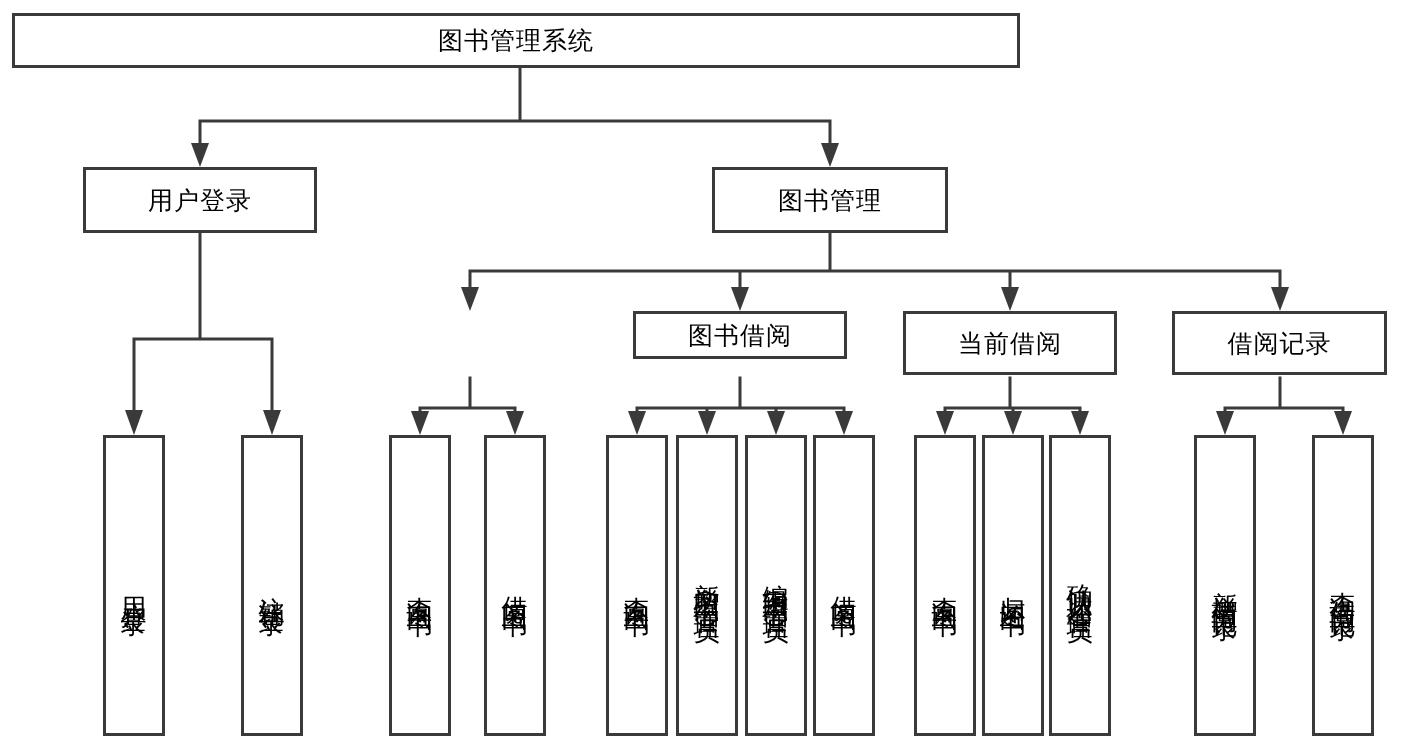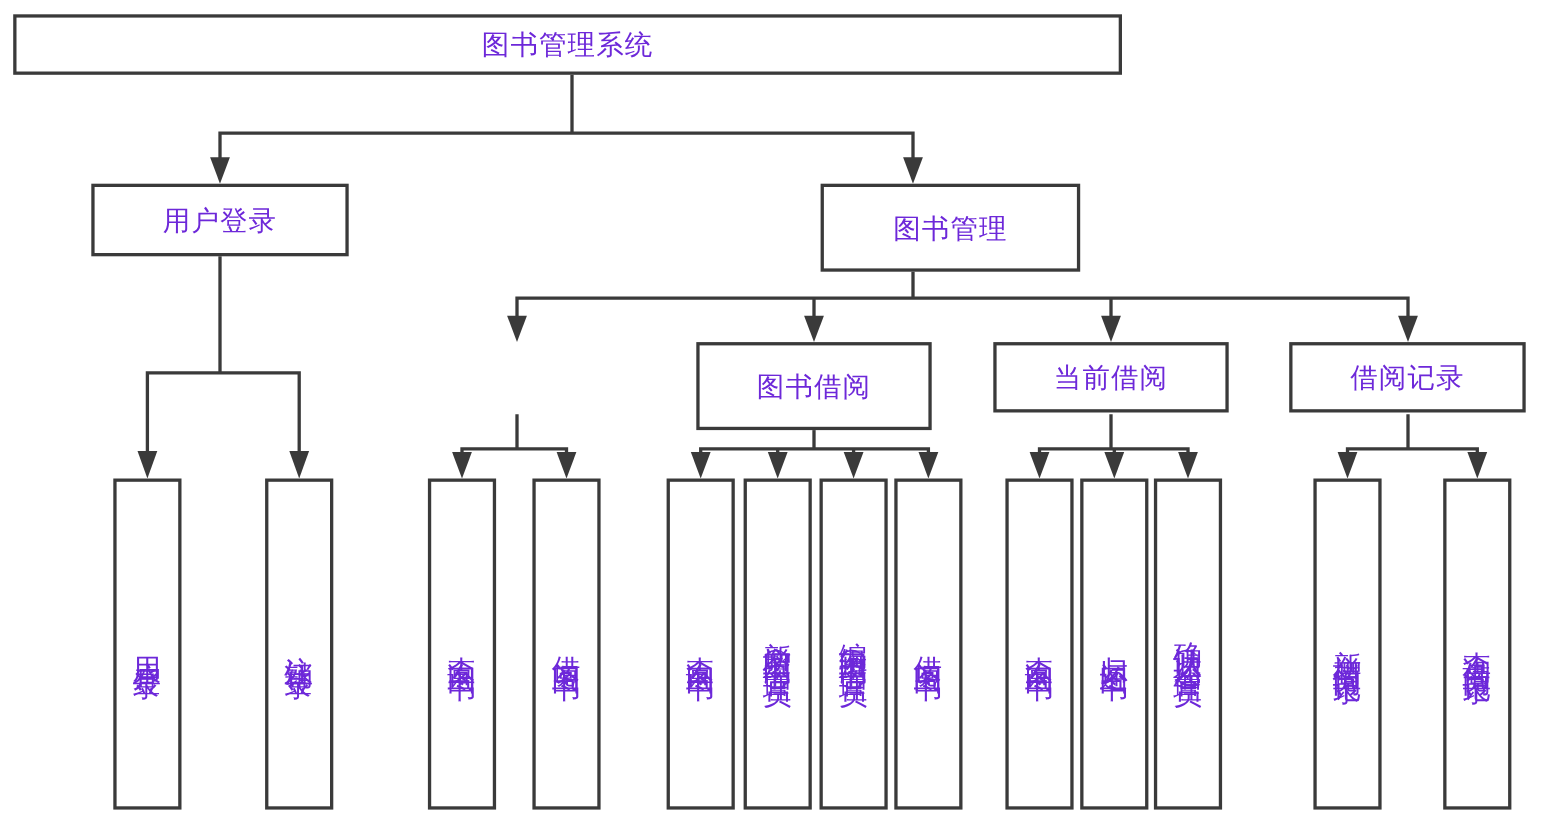--- a/index.html
+++ b/index.html
@@ -13,21 +13,21 @@
   .stage{position:absolute;left:0;top:0;width:1405px;height:747px;}
   svg.connectors{position:absolute;left:0;top:0;width:1405px;height:747px;}
   .box{
     position:absolute;
     box-sizing:border-box;
     background:#ffffff;
     border:3px solid #3a3a3a;
     display:flex;
     align-items:center;
     justify-content:center;
-    color:#6d28d9;
+    color:#000000;
   }
   .hbox{
     font-size:25px;
     letter-spacing:1px;
     white-space:nowrap;
   }
   .vbox{
     writing-mode:vertical-lr;
     text-orientation:mixed;
     font-size:26px;
@@ -96,23 +96,23 @@
       <polygon points="1080,435 1071,411 1089,411"></polygon>
 
       <polygon points="1225,435 1216,411 1234,411"></polygon>
       <polygon points="1343,435 1334,411 1352,411"></polygon>
     </g>
   </svg>
 
   <div class="box hbox" style="left:12px;top:13px;width:1008px;height:55px">图书管理系统</div>
 
   <div class="box hbox" style="left:83px;top:167px;width:234px;height:66px">用户登录</div>
-  <div class="box hbox" style="left:746px;top:167px;width:236px;height:80px">图书管理</div>
+  <div class="box hbox" style="left:712px;top:167px;width:236px;height:66px">图书管理</div>
 
-  <div class="box hbox" style="left:633px;top:311px;width:214px;height:80px">图书借阅</div>
+  <div class="box hbox" style="left:633px;top:311px;width:214px;height:48px">图书借阅</div>
   <div class="box hbox" style="left:903px;top:311px;width:214px;height:64px">当前借阅</div>
   <div class="box hbox" style="left:1172px;top:311px;width:215px;height:64px">借阅记录</div>
 
   <div class="box vbox" style="left:103px;top:435px;width:62px;height:301px">用户登录</div>
   <div class="box vbox" style="left:241px;top:435px;width:62px;height:301px">注销登录</div>
 
   <div class="box vbox" style="left:389px;top:435px;width:62px;height:301px">查询图书</div>
   <div class="box vbox" style="left:484px;top:435px;width:62px;height:301px">借阅图书</div>
 
   <div class="box vbox" style="left:606px;top:435px;width:62px;height:301px">查询图书</div>

